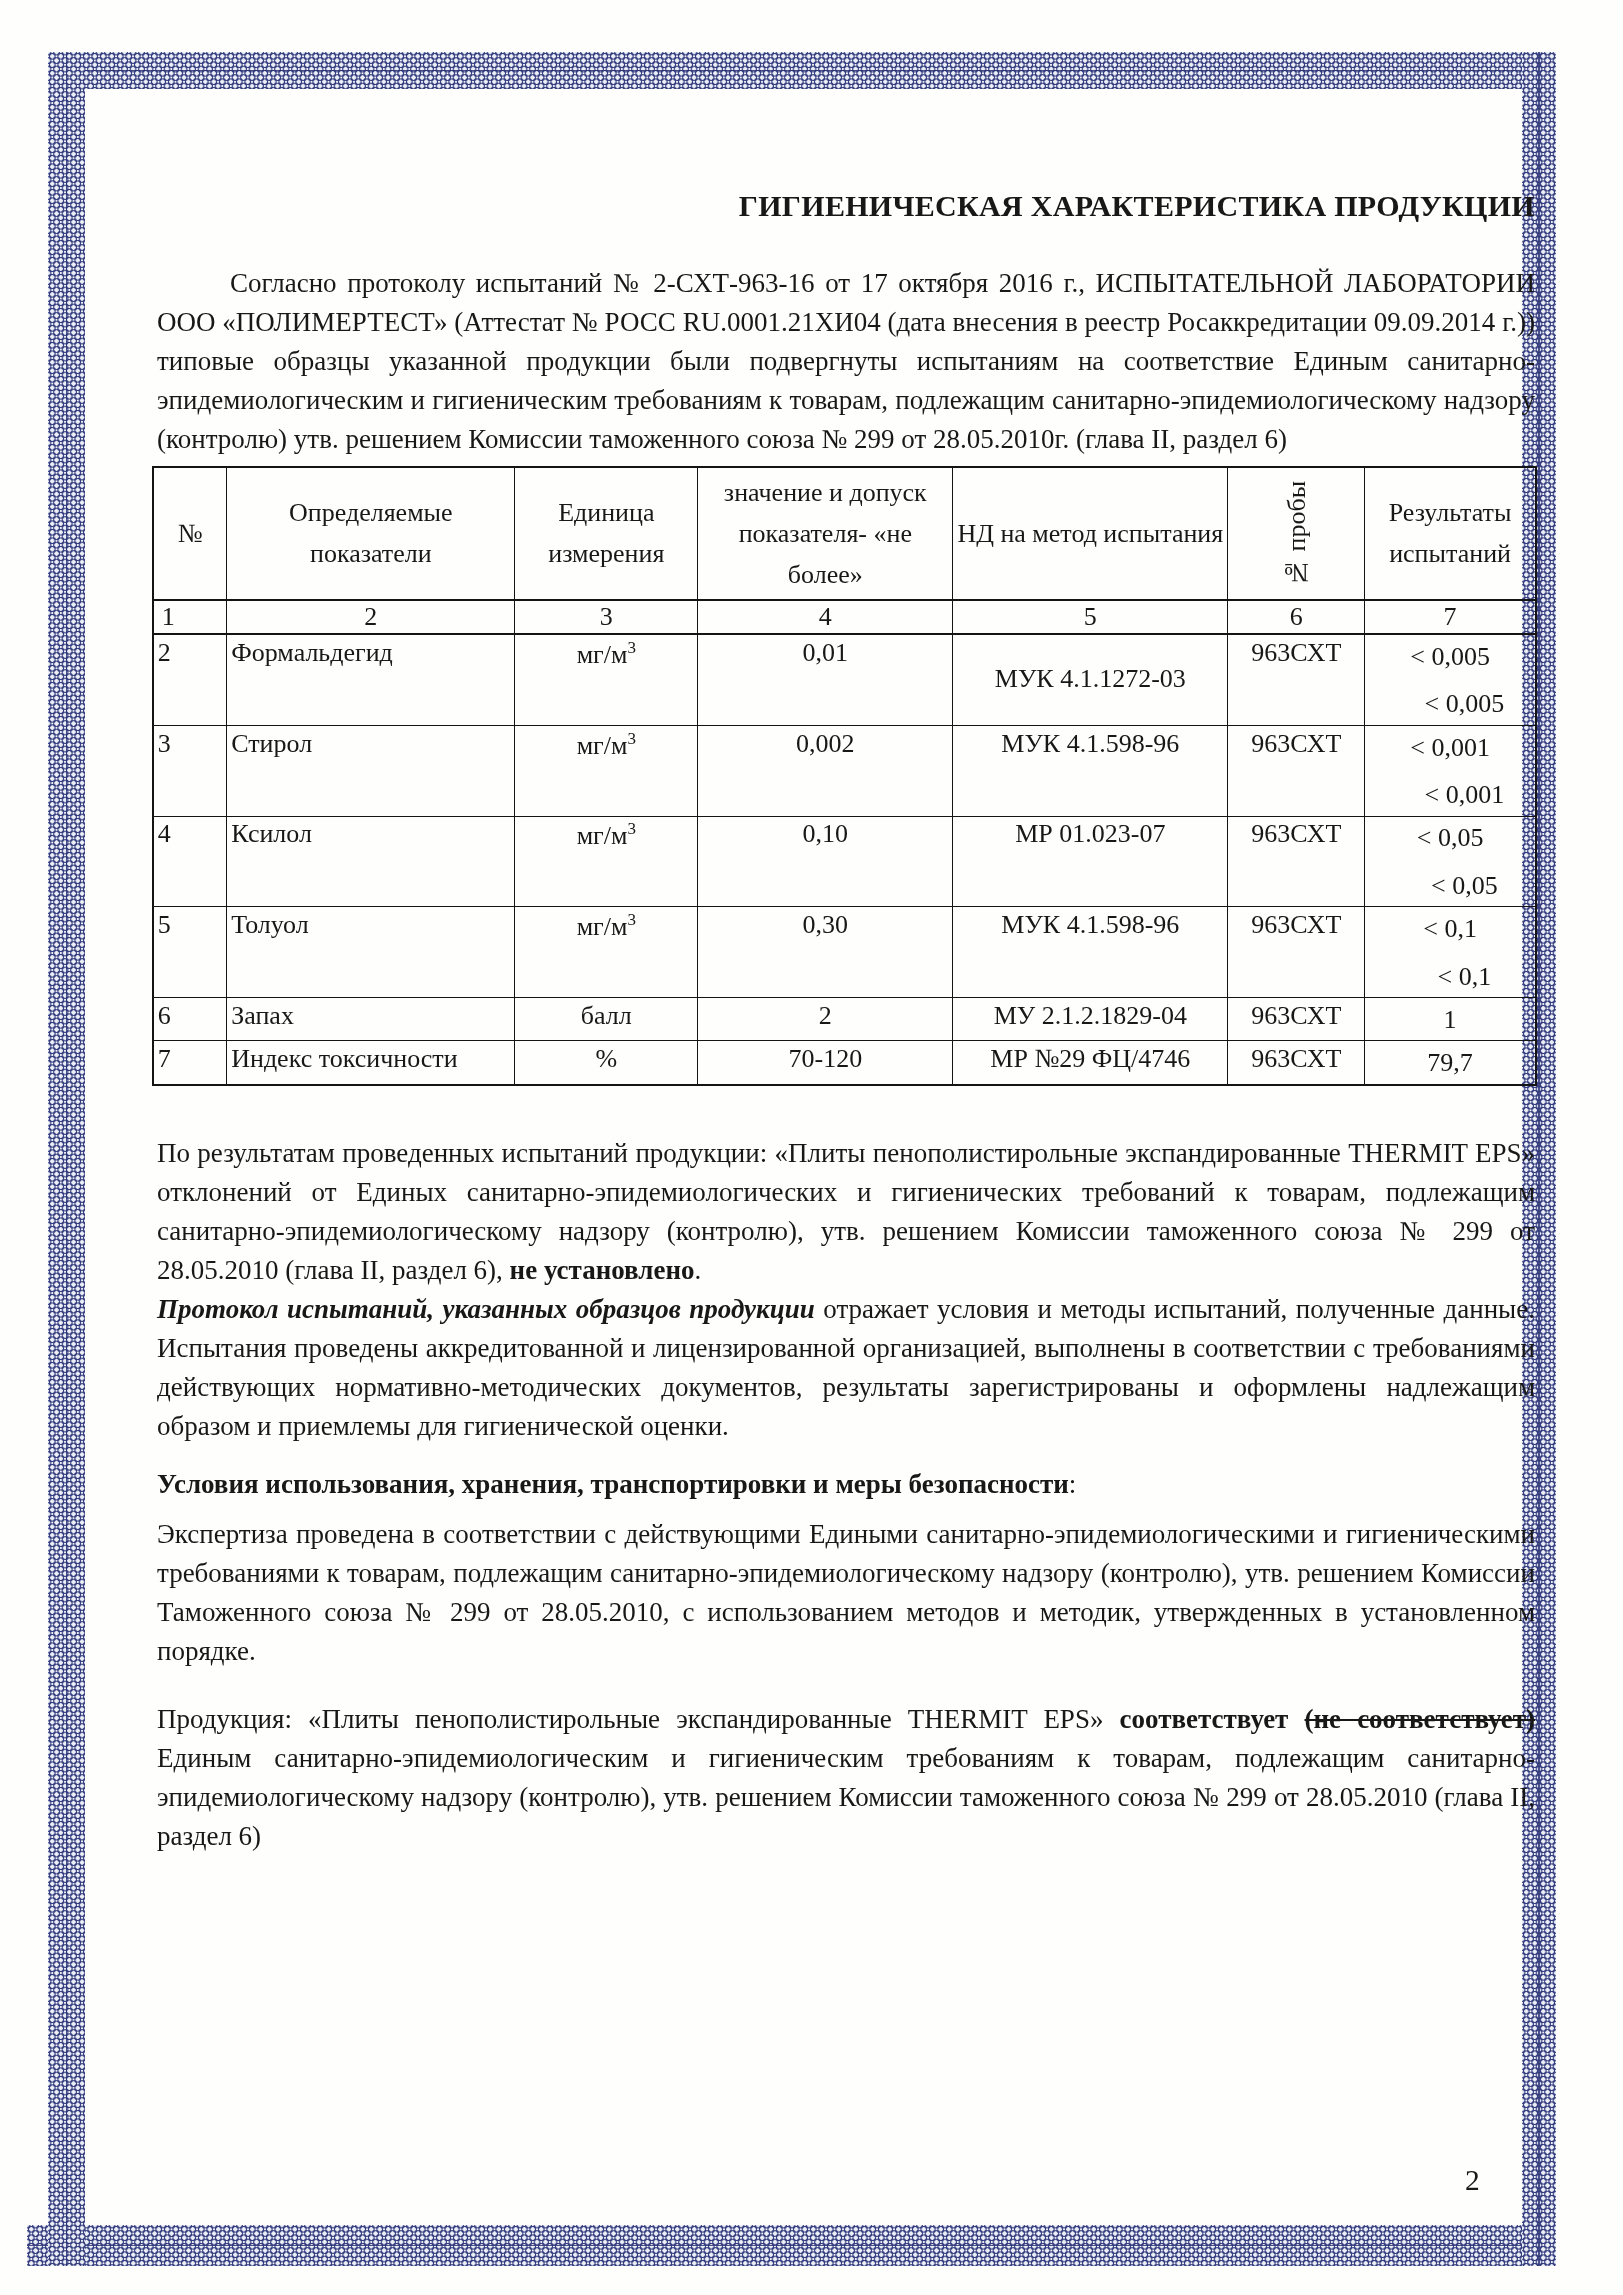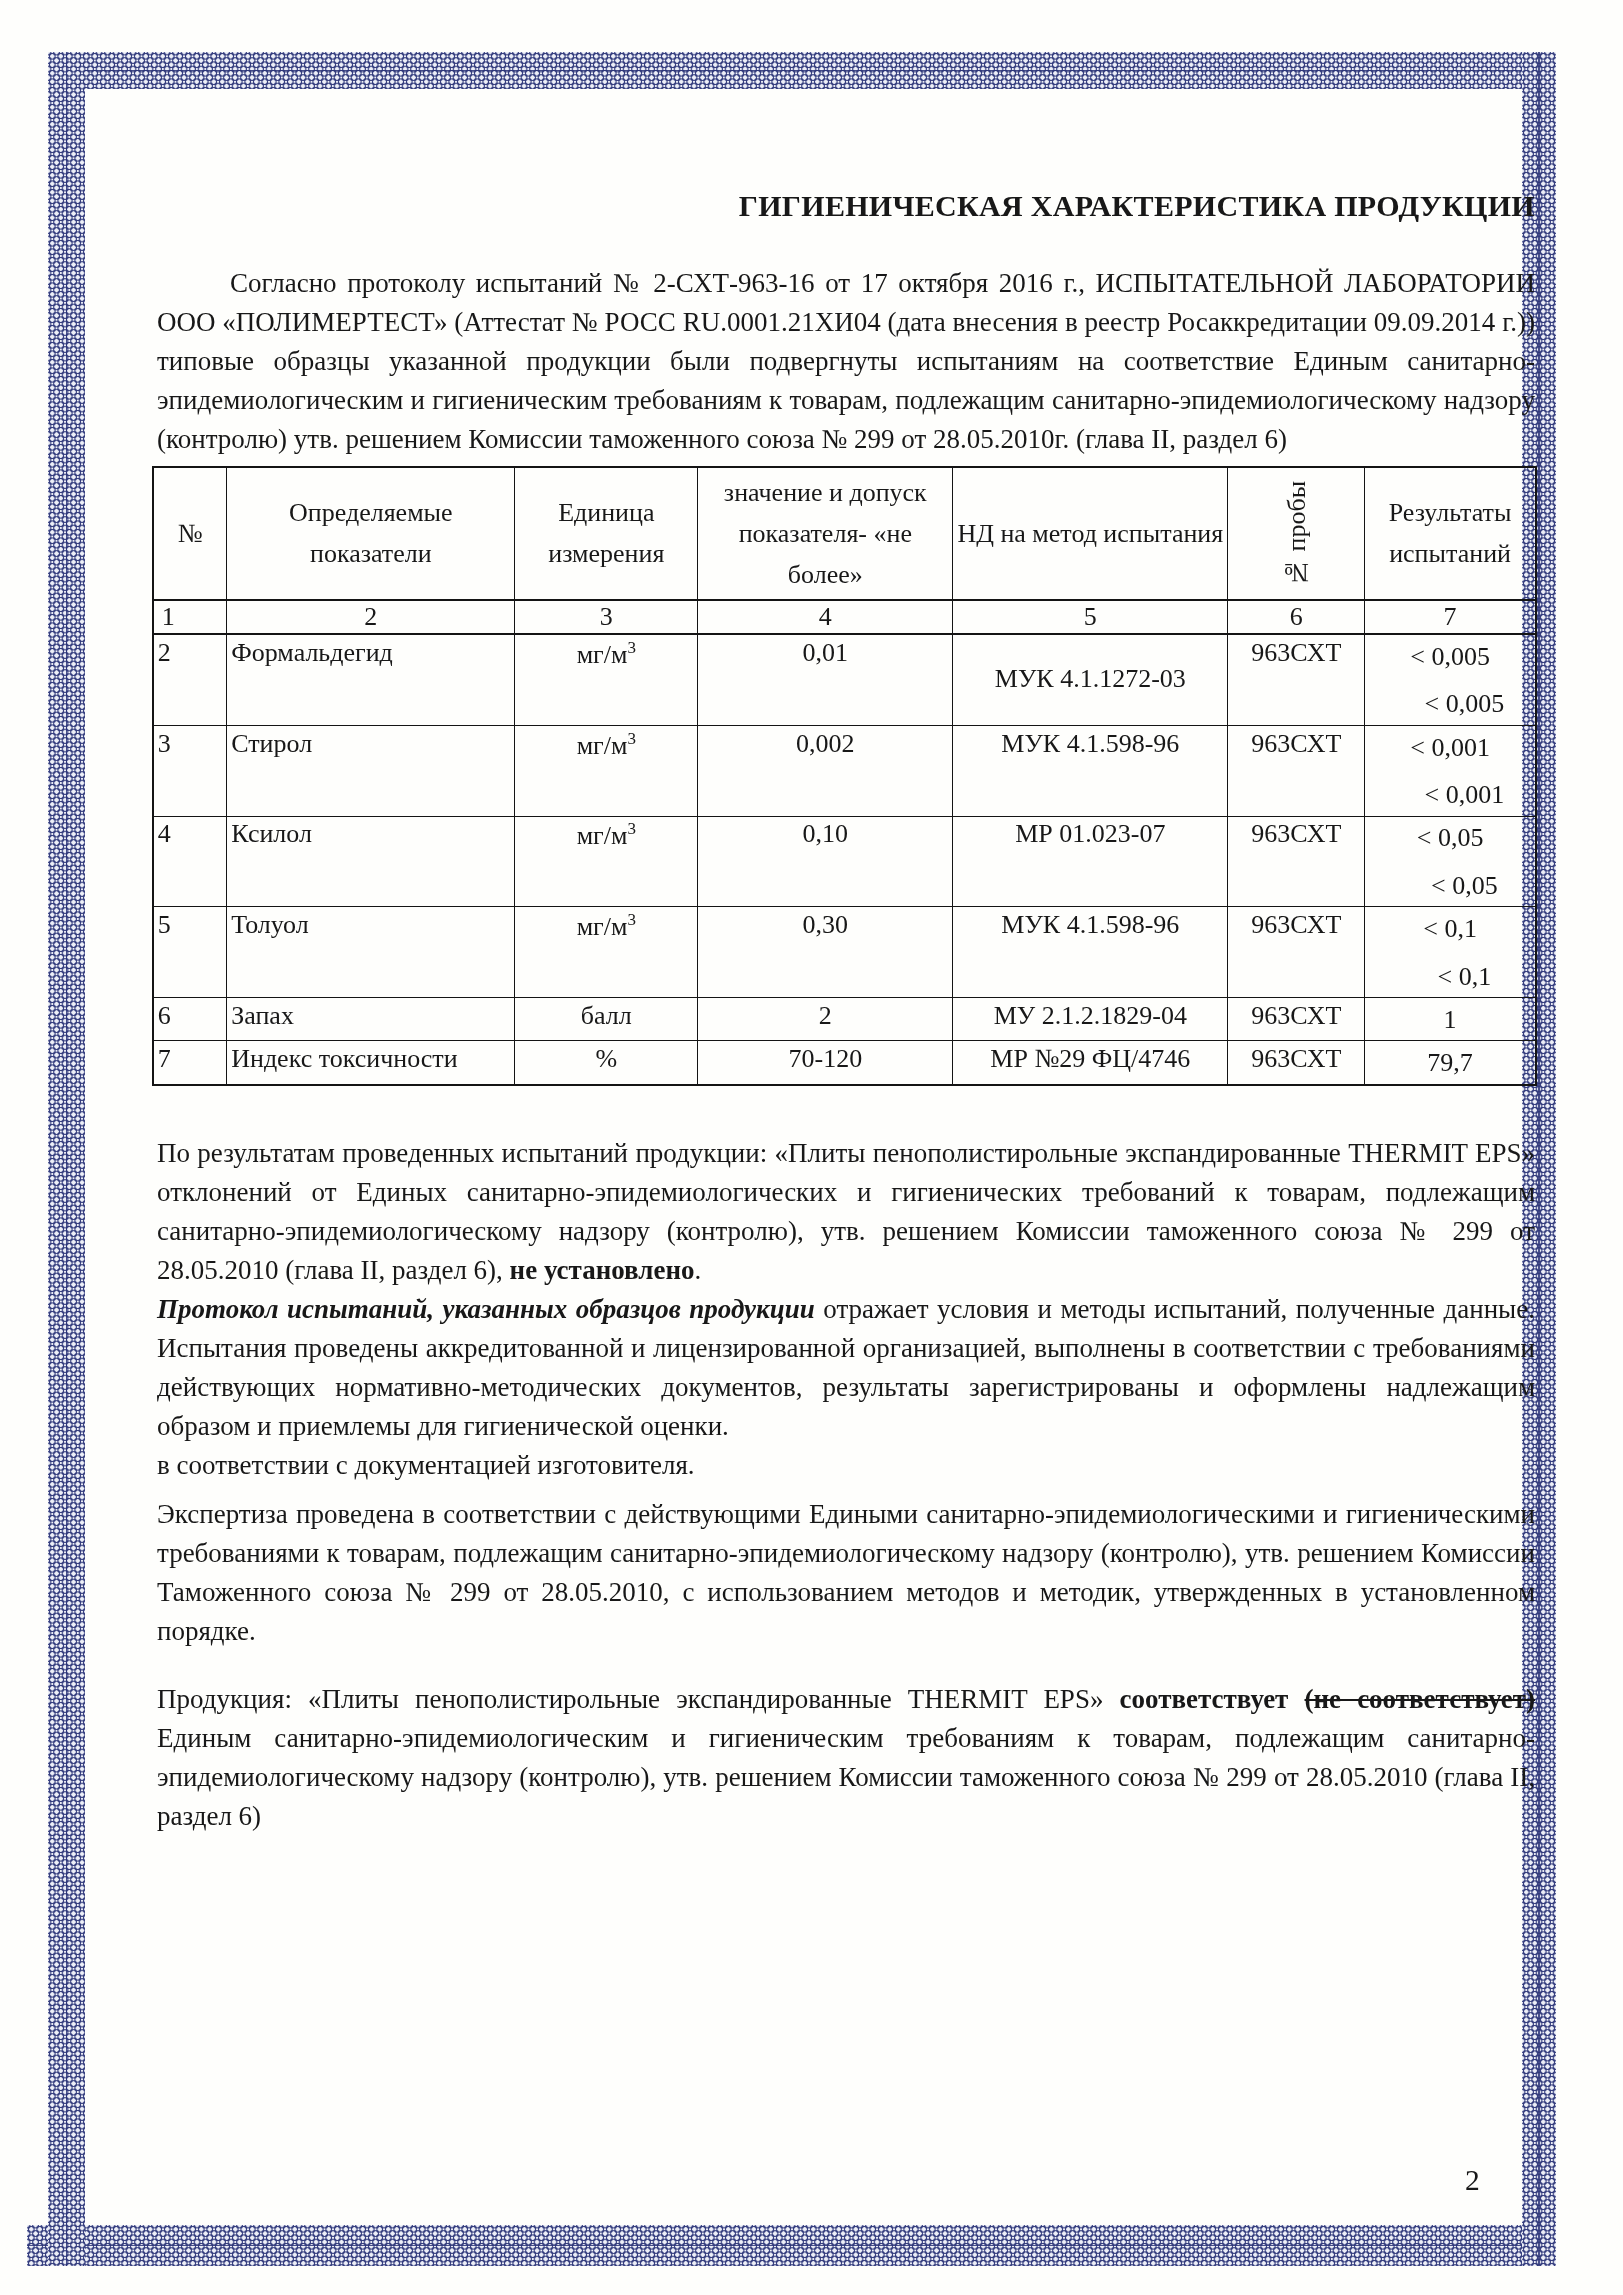--- a/index.html
+++ b/index.html
@@ -207,21 +207,21 @@
             <div class="res-line">79,7</div>
           </td>
         </tr>
       </tbody>
   </table>
 
   <p class="spacer-results"><span class="seg-n">По результатам проведенных испытаний продукции: «Плиты пенополистирольные экспандированные THERMIT EPS» отклонений от Единых санитарно-эпидемиологических и гигиенических требований к товарам, подлежащим санитарно-эпидемиологическому надзору (контролю), утв. решением Комиссии таможенного союза № 299 от 28.05.2010 (глава II, раздел 6), </span><span class="seg-b">не установлено</span><span class="seg-n">.</span></p>
 
   <p class="spacer-protocol"><span class="seg-bi">Протокол испытаний, указанных образцов продукции</span><span class="seg-n"> отражает условия и методы испытаний, полученные данные. Испытания проведены аккредитованной и лицензированной организацией, выполнены в соответствии с требованиями действующих нормативно-методических документов, результаты зарегистрированы и оформлены надлежащим образом и приемлемы для гигиенической оценки.</span></p>
 
-  <p class="no-just">в соответствии с документацией изготовителя.</p>
+  <p class="spacer-conditions no-just"><span class="seg-b">Условия использования, хранения, транспортировки и меры безопасности</span><span class="seg-n">:</span></p>
 
 
   <p class="spacer-expertise">Экспертиза проведена в соответствии с действующими Едиными санитарно-эпидемиологическими и гигиеническими требованиями к товарам, подлежащим санитарно-эпидемиологическому надзору (контролю), утв. решением Комиссии Таможенного союза № 299 от 28.05.2010, с использованием методов и методик, утвержденных в установленном порядке.</p>
 
   <p class="spacer-product"><span class="seg-n">Продукция: «Плиты пенополистирольные  экспандированные THERMIT EPS» </span><span class="seg-b">соответствует</span><span class="seg-n"> </span><span class="seg-bs">(не соответствует)</span><span class="seg-n"> Единым санитарно-эпидемиологическим и гигиеническим требованиям к товарам, подлежащим санитарно-эпидемиологическому надзору (контролю), утв. решением Комиссии таможенного союза № 299 от 28.05.2010 (глава II, раздел 6)</span></p>
 
 </div>
 
 <div class="pagenum">2</div>
 

